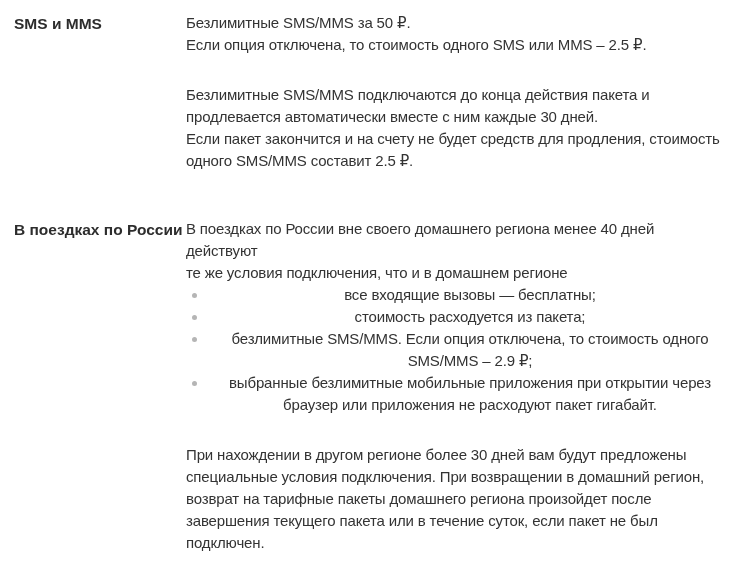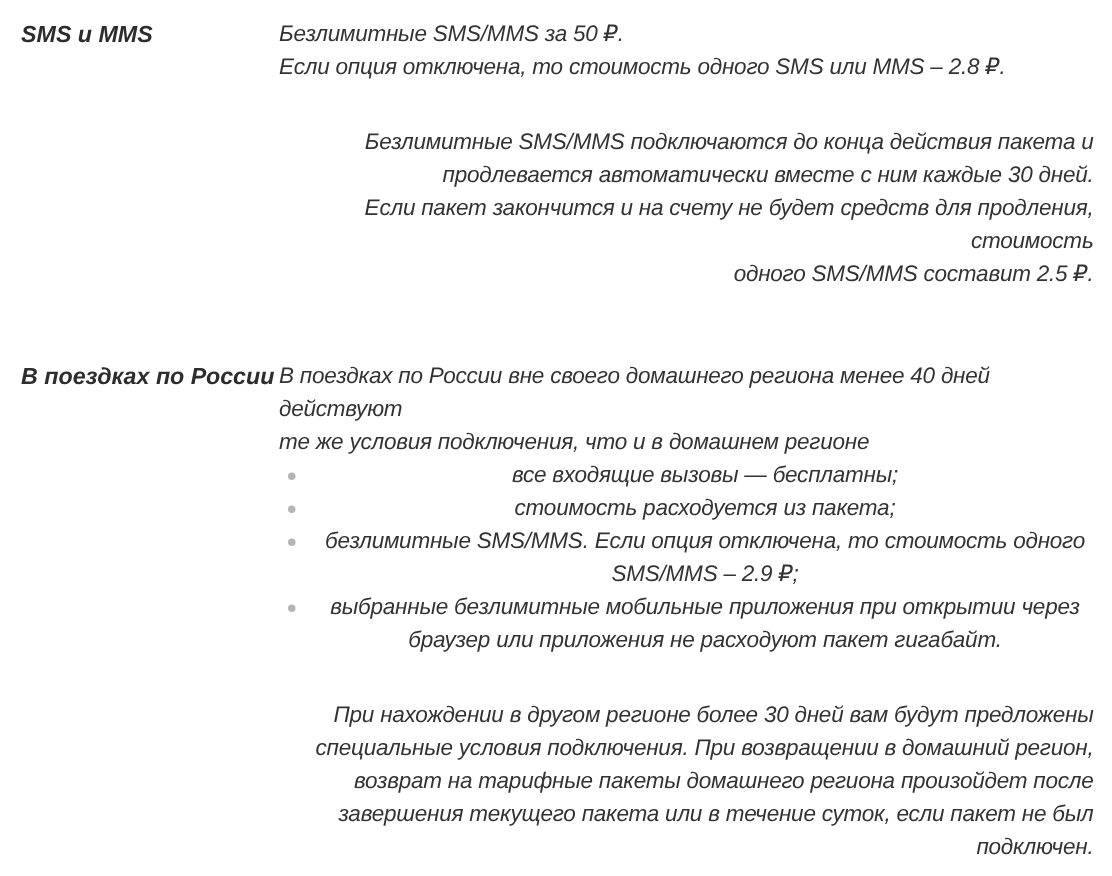--- a/index.html
+++ b/index.html
@@ -13,21 +13,20 @@
     font-family: "Liberation Sans", "DejaVu Sans", sans-serif;
     color: #333333;
   }
   .page {
     padding: 12px 12px 0 14px;
     width: 741px;
   }
   .row {
     display: flex;
     align-items: flex-start;
-    font-style: italic;
   }
   .row-sms { margin-bottom: 46px; }
   .label-col {
     width: 172px;
     flex-shrink: 0;
     font-size: 15.5px;
     line-height: 22px;
     font-weight: bold;
     color: #2d2d2d;
     padding-top: 1px;
@@ -38,21 +37,20 @@
     font-size: 15px;
     line-height: 22px;
     letter-spacing: -0.15px;
     color: #333333;
   }
   .content-col p {
     white-space: pre-line;
   }
   .content-col p.para-gap {
     margin-top: 28px;
-    text-align: right;
   }
   ul.bullet-list {
     list-style: none;
   }
   ul.bullet-list li {
     position: relative;
     padding-left: 25px;
     white-space: pre-line;
     text-align: center;
   }
@@ -69,21 +67,21 @@
 </style>
 </head>
 <body>
 
 <div class="page">
 
   <section class="row row-sms">
     <div class="label-col">SMS и MMS</div>
     <div class="content-col">
       <p>Безлимитные SMS/MMS за 50 ₽.
-Если опция отключена, то стоимость одного SMS или MMS – 2.8 ₽.</p>
+Если опция отключена, то стоимость одного SMS или MMS – 2.5 ₽.</p>
       <p class="para-gap">Безлимитные SMS/MMS подключаются до конца действия пакета и
 продлевается автоматически вместе с ним каждые 30 дней.
 Если пакет закончится и на счету не будет средств для продления, стоимость
 одного SMS/MMS составит 2.5 ₽.</p>
     </div>
   </section>
 
   <section class="row">
     <div class="label-col">В поездках по России</div>
     <div class="content-col">

